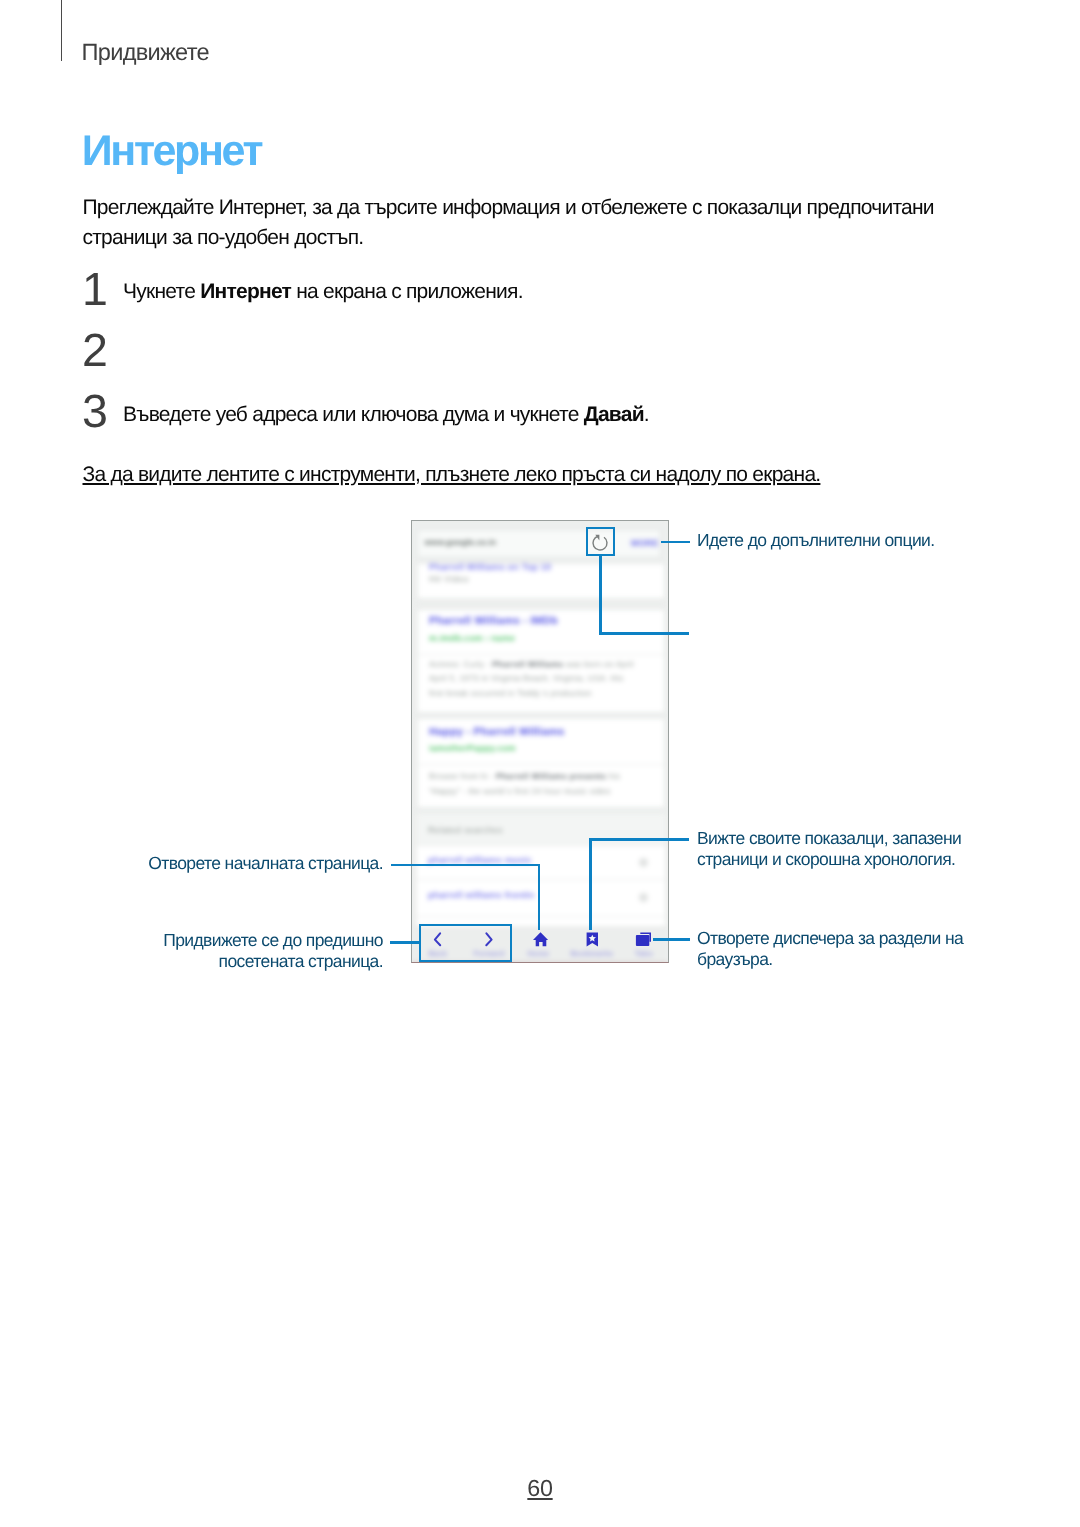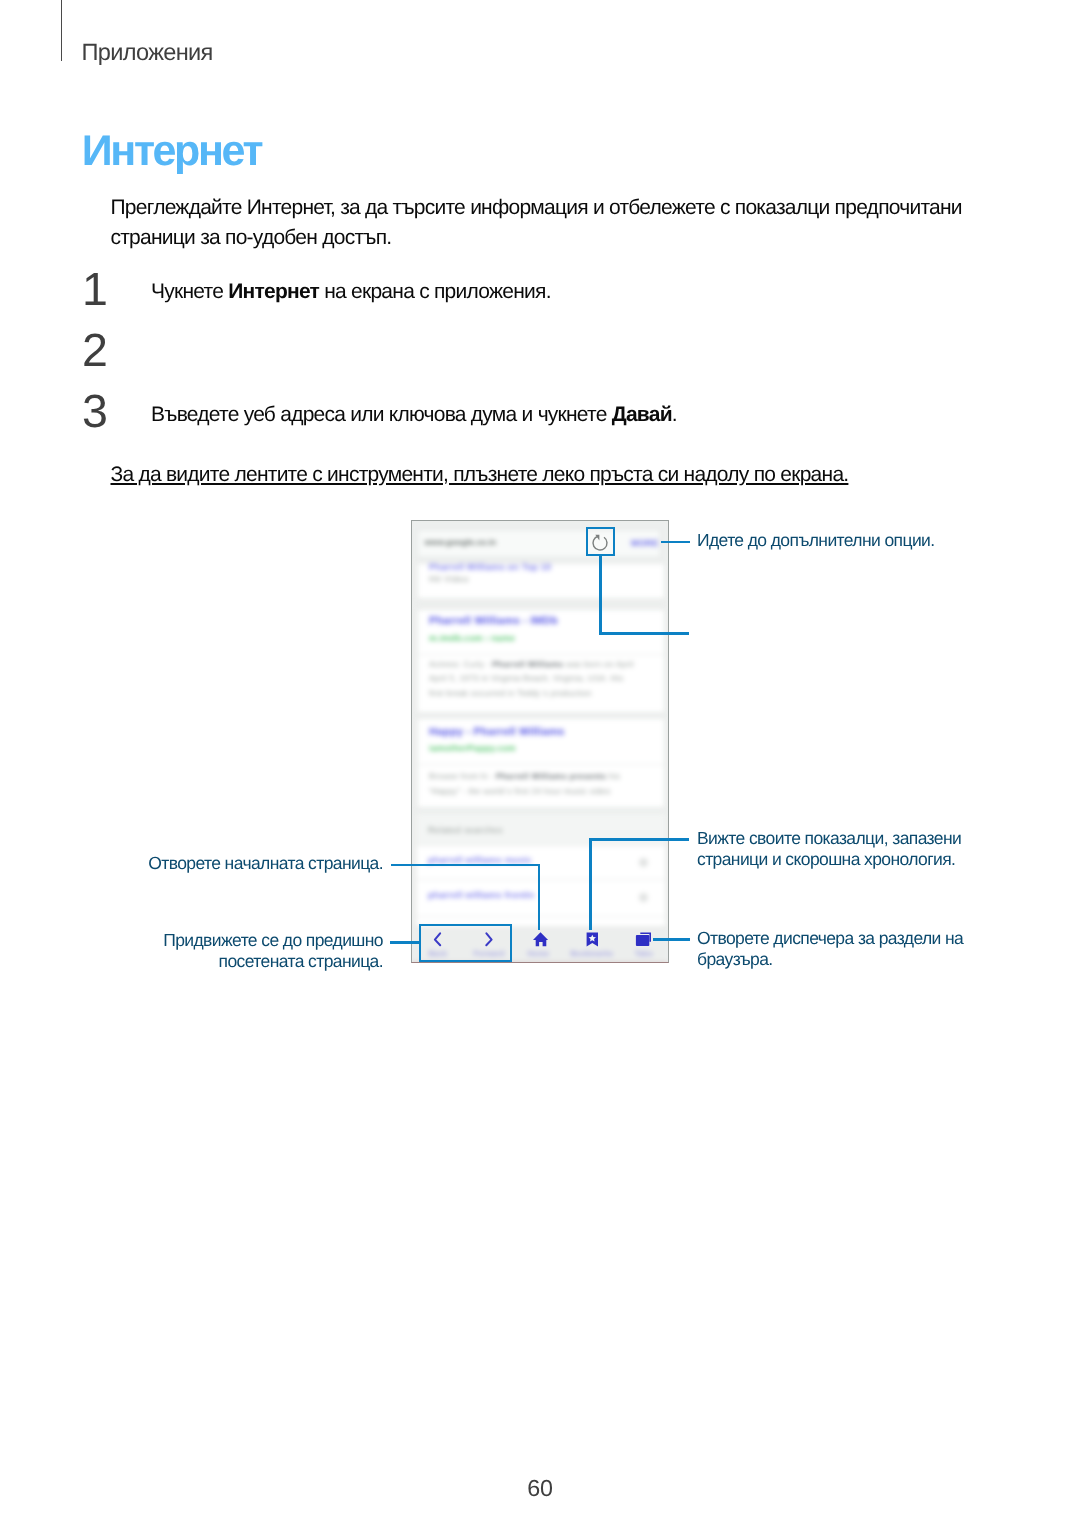--- a/index.html
+++ b/index.html
@@ -3,27 +3,27 @@
 <meta charset="utf-8">
 <style>
   html,body{margin:0;padding:0;background:#fff;}
   body{width:1080px;height:1527px;font-family:"Liberation Sans",sans-serif;overflow:hidden;-webkit-font-smoothing:antialiased;text-rendering:geometricPrecision;}
   .page,.page *{-webkit-font-smoothing:antialiased;}
   .page{position:relative;width:1080px;height:1527px;background:#fff;}
 
   .hdr-rule{position:absolute;left:61px;top:-2px;width:1.4px;height:63px;background:#4a4a4a;}
   .crumb{position:absolute;left:81.5px;top:39px;font-size:23.6px;line-height:28px;color:#3f3f3f;letter-spacing:-0.7px;}
   .title{position:absolute;left:81.8px;top:126.8px;font-size:43px;line-height:48px;font-weight:bold;color:#56b7f7;letter-spacing:-2.4px;}
-  .body-txt{font-size:21px;line-height:29.5px;color:#0b0b0b;letter-spacing:-0.75px;margin-left:28px;}
+  .body-txt{font-size:21px;line-height:29.5px;color:#0b0b0b;letter-spacing:-0.75px;}
   .intro{position:absolute;left:82.5px;top:193px;width:900px;}
   .step-num{position:absolute;left:82px;font-size:46.5px;line-height:46.5px;color:#3f3f3f;letter-spacing:-1px;}
   .step-txt{position:absolute;left:123px;}
   .note{position:absolute;left:82.5px;top:459.5px;text-decoration:underline;}
   .callout{position:absolute;font-size:17.5px;line-height:21px;color:#0c4a6e;letter-spacing:-0.6px;}
-  .pagenum{position:absolute;left:0;top:1476px;width:1080px;text-align:center;font-size:23.3px;line-height:24px;color:#3f3f3f;letter-spacing:-0.3px;}
+  .pagenum{position:absolute;left:0;top:1476px;width:1080px;text-align:center;font-size:23.3px;line-height:24px;color:#3f3f3f;letter-spacing:-0.3px;text-decoration:underline;}
 
   
   .phone{position:absolute;left:411px;top:520px;width:258px;height:443px;
          box-sizing:border-box;border:1px solid #9aa09e;border-bottom-color:#9d8080;background:#edefee;overflow:hidden;}
   .ph-blur{position:absolute;inset:0;filter:blur(2.6px);}
   .addrbar{position:absolute;left:0;top:0;width:256px;height:42px;background:#edefee;}
   .addrpill{position:absolute;left:5px;top:8px;width:244px;height:28.5px;background:#f8faf9;border:1px solid #dfe3e2;box-sizing:border-box;}
   .bt{position:absolute;white-space:nowrap;font-family:"Liberation Sans",sans-serif;font-weight:bold;}
   .url{left:12.5px;top:15.5px;font-size:8.4px;color:#6b7370;letter-spacing:0.05px;}
   .more{left:219px;top:17px;font-size:8.7px;color:#6a6aec;letter-spacing:0.3px;}
@@ -45,21 +45,21 @@
   
   .cbox{position:absolute;border:2.6px solid #0c81c4;box-sizing:border-box;}
   .vline{position:absolute;width:2.6px;background:#0c81c4;}
   .hline{position:absolute;height:2.6px;background:#0c81c4;}
 </style>
 </head>
 <body>
 
 <div class="page">
   <div class="hdr-rule"></div>
-  <div class="crumb">Приложения</div>
+  <div class="crumb">Придвижете</div>
   <div class="title">Интернет</div>
   <div class="intro body-txt">Преглеждайте Интернет, за да търсите информация и отбележете с показалци предпочитани страници за по-удобен достъп.</div>
 
   <div class="step-num" style="top:266px">1</div>
   <div class="step-txt body-txt" style="top:277px">Чукнете <b>Интернет</b> на екрана с приложения.</div>
   <div class="step-num" style="top:327px">2</div>
   <div class="step-num" style="top:388px">3</div>
   <div class="step-txt body-txt" style="top:399.5px">Въведете уеб адреса или ключова дума и чукнете <b>Давай</b>.</div>
 
   <div class="note body-txt">За да видите лентите с инструменти, плъзнете леко пръста си надолу по екрана.</div>

